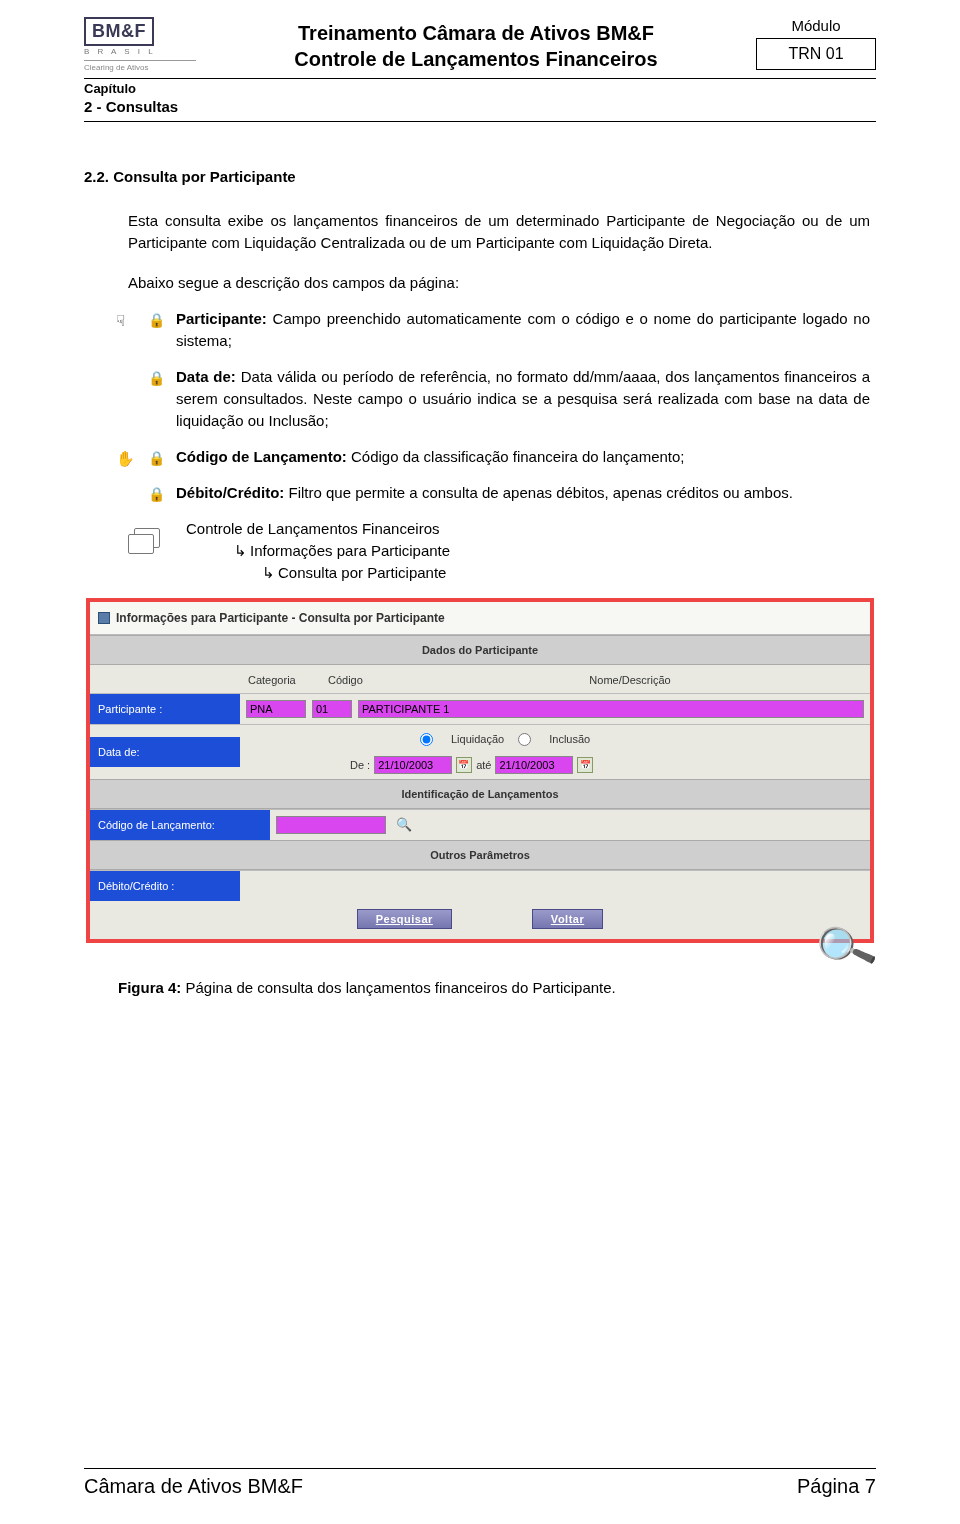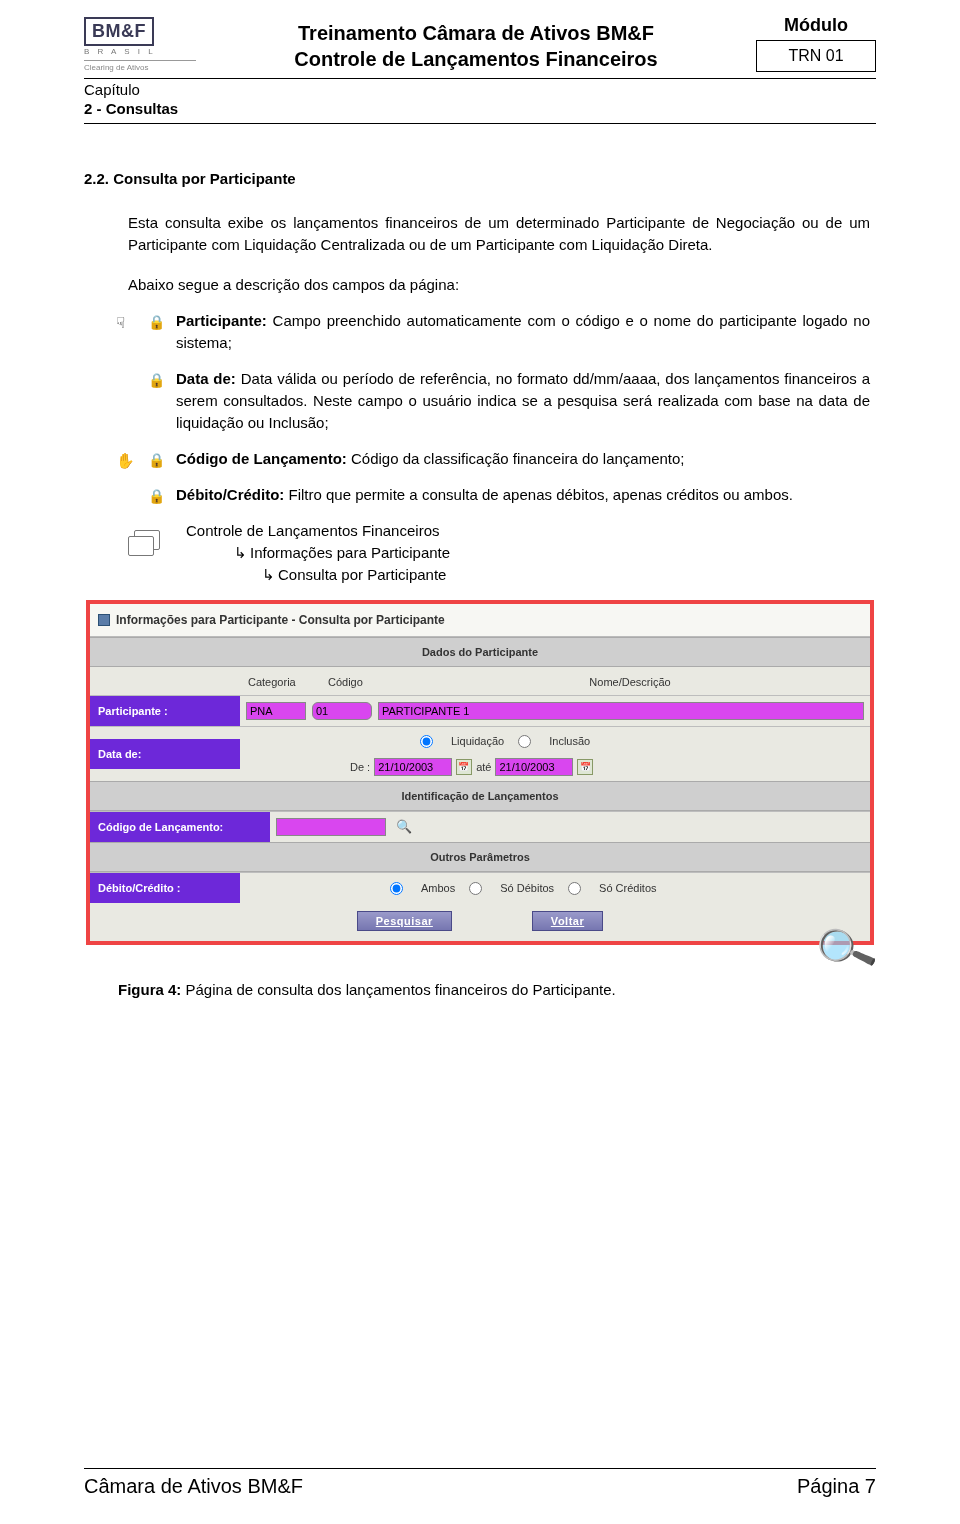--- a/index.html
+++ b/index.html
@@ -53,39 +53,39 @@
     font-weight: bold;
     font-size: 20px;
     line-height: 26px;
     padding-top: 6px;
   }
   .hdr-mod {
     width: 120px;
     text-align: center;
   }
   .mod-label {
-    font-weight: bold;
-    font-size: 18px;
+    font-weight: normal;
+    font-size: 15px;
     margin-bottom: 4px;
   }
   .mod-box {
     border: 1.5px solid #000;
     padding: 6px 4px;
     font-size: 16px;
   }
   .rule {
     border-top: 1.5px solid #000;
     margin-top: 6px;
   }
   .chapter {
     margin-top: 2px;
   }
   .chapter .lbl {
-    font-weight: normal;
-    font-size: 15px;
+    font-weight: bold;
+    font-size: 13px;
   }
   .chapter .val {
     font-weight: bold;
     font-size: 15px;
     margin-top: 2px;
   }
   .content {
     margin-top: 44px;
     font-size: 15px;
     line-height: 22px;
@@ -191,23 +191,23 @@
   .row-labels {
     display: flex;
     padding: 4px 8px 2px 8px;
     font-size: 11px;
   }
   .col-lab { width: 150px; }
   .col-cat { width: 80px; }
   .col-cod { width: 70px; }
   .col-desc { flex: 1; text-align: center; }
   .dark-cell {
-    background: #6d28d9;
+    background: #1d4ed8;
     color: #fff;
-    font-weight: bold;
+    font-weight: normal;
     width: 150px;
     padding: 4px 8px;
     font-size: 11px;
   }
   .frow {
     display: flex;
     align-items: center;
     border-top: 1px solid #bdbdbd;
   }
   .frow > .cells {
@@ -220,21 +220,21 @@
   }
   input.txt {
     border: 1px solid #888;
     background: #d946ef;
     font-size: 11px;
     padding: 1px 3px;
     height: 18px;
     font-family: Tahoma, sans-serif;
   }
   .w60 { width: 60px; }
-  .w48 { width: 60px; border-radius: 6px; }
+  .w48 { width: 40px; }
   .wflex { flex: 1; }
   .radio-set {
     display: flex;
     align-items: center;
     gap: 14px;
     font-size: 11px;
   }
   .radio-set label { display:flex; align-items:center; gap:18px; }
   .cal {
     width: 16px; height: 16px;
@@ -412,36 +412,20 @@
       <div class="frow">
         <div class="dark-cell" style="width:180px">Código de Lançamento:</div>
         <div class="cells">
           <input class="txt" style="width: 110px;">
           <span class="bino">🔍</span>
         </div>
       </div>
       <div class="sect-head">Outros Parâmetros</div>
       <div class="frow">
         <div class="dark-cell">Débito/Crédito :</div>
-        <div class="cells" style="padding-left:150px;">
-          <div class="radio-set">
-            <label>
-                <input type="radio" checked="" style="">
-                <span>Ambos</span>
-              </label>
-            <label>
-                <input type="radio" style="">
-                <span>Só Débitos</span>
-              </label>
-            <label>
-                <input type="radio" style="">
-                <span>Só Créditos</span>
-              </label>
-          </div>
-        </div>
       </div>
       <div class="btn-row">
         <button class="ab">Pesquisar</button>
         <button class="ab">Voltar</button>
       </div>
     </div>
     <div class="mag-wrap"><span class="mag">🔍</span></div>
 
     <div class="fig-caption">
       <span class="fb">Figura 4:</span><span> Página de consulta dos lançamentos financeiros do Participante.</span>

